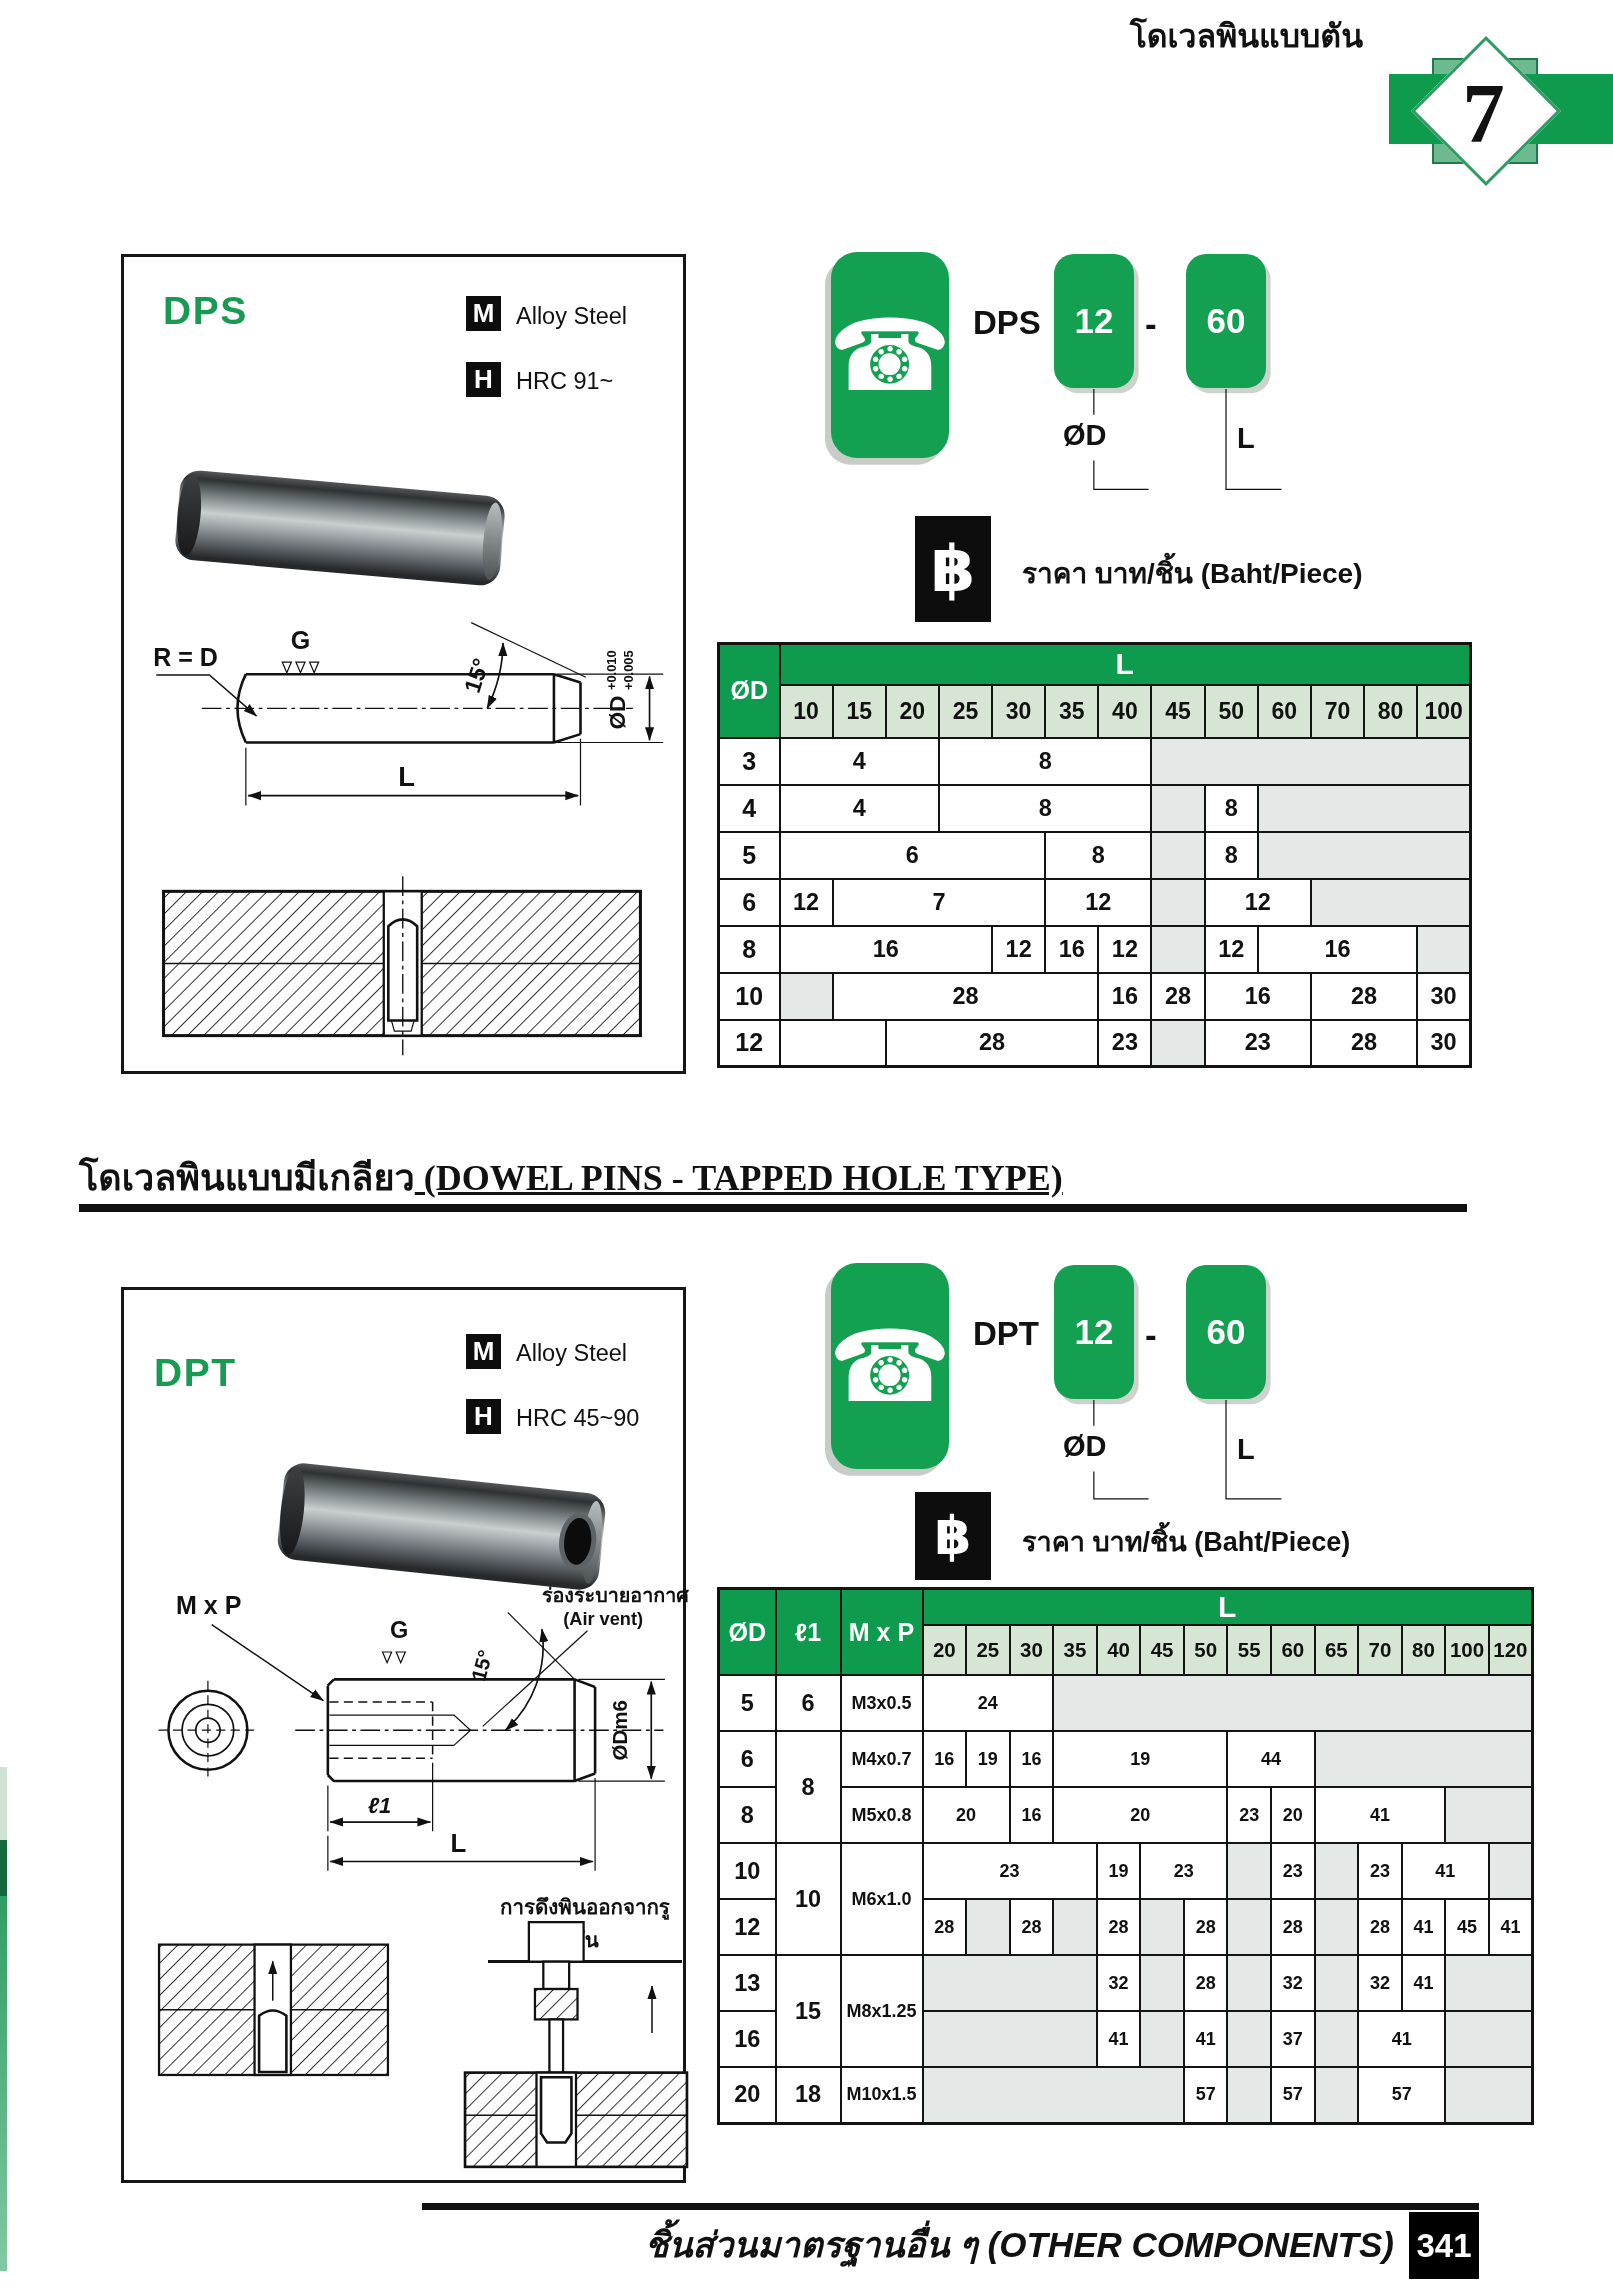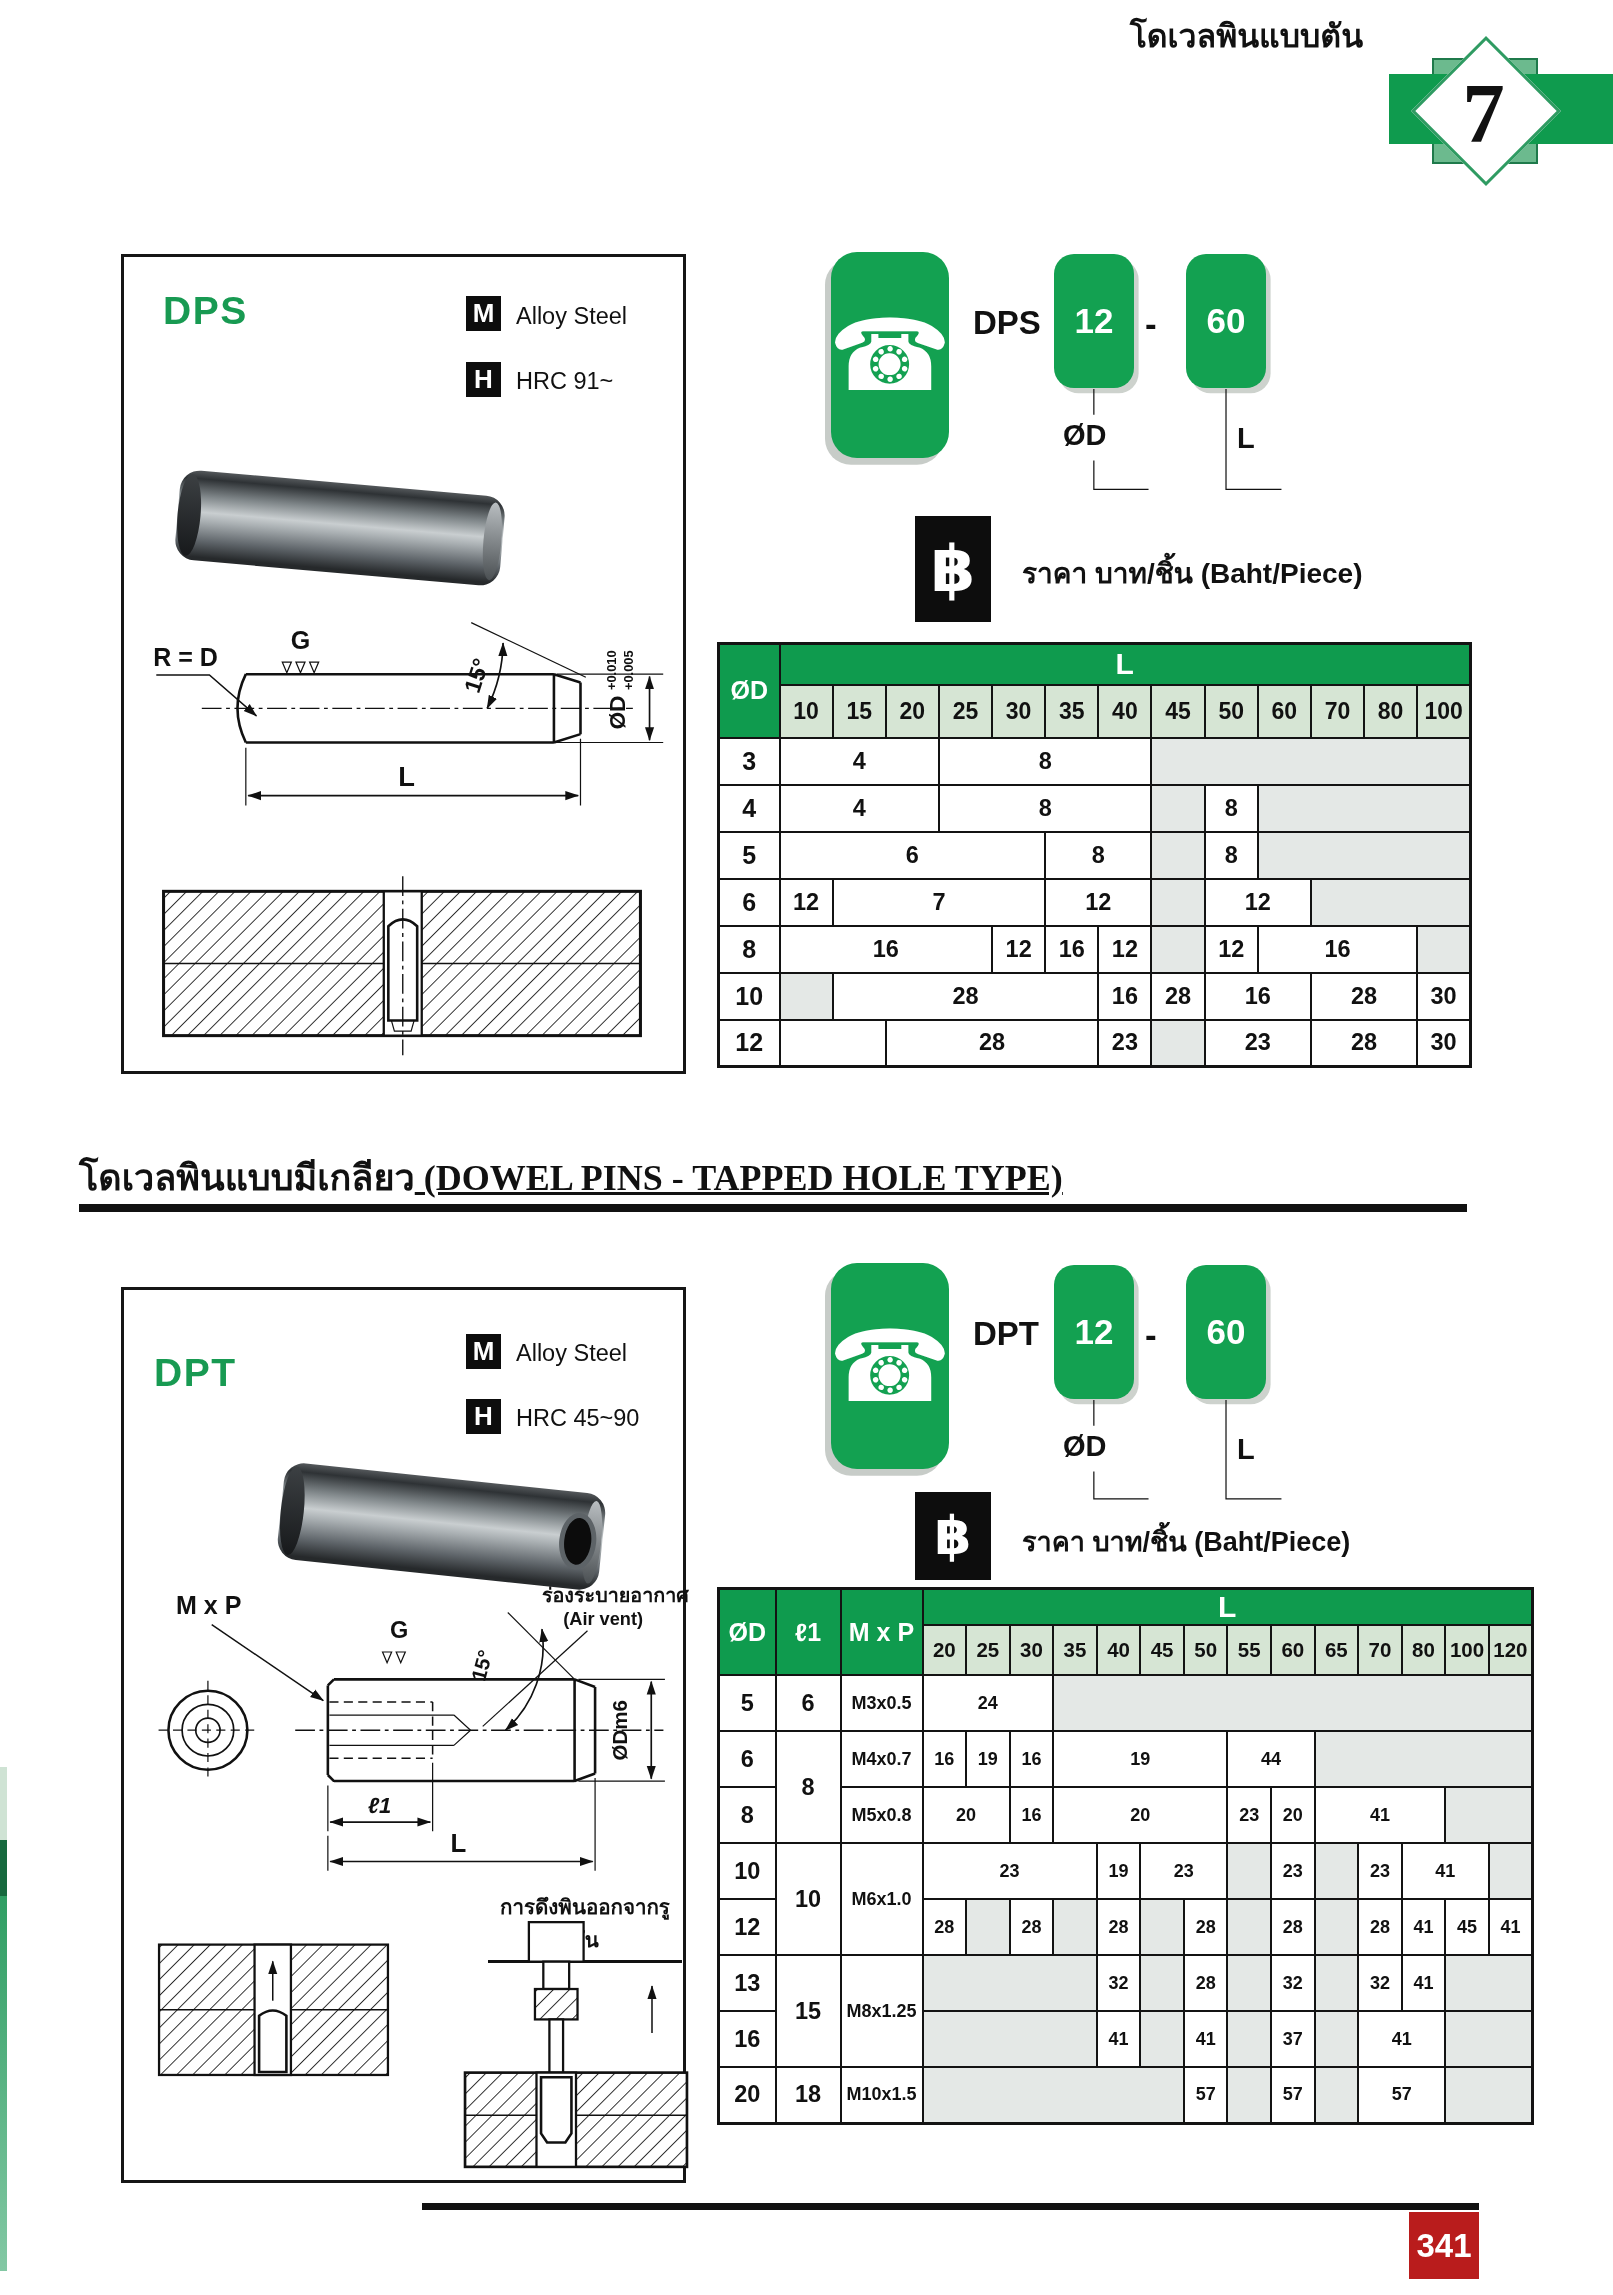--- a/index.html
+++ b/index.html
@@ -66,21 +66,21 @@
   .t2 .mxp{background:#fff;font-size:18px;}
   .t1 tr.hr1{height:41px;} .t1 tr.hr2{height:53px;} .t1 tr.dr{height:47px;}
   .t2 tr.hr1{height:34px;} .t2 tr.hr2{height:50px;} .t2 tr.dr{height:56px;}
 
   
   .sec2{left:79px;top:1149px;width:1442px;font-size:36px;font-weight:bold;}
   .sec2 .en{font-family:"Liberation Serif",serif;font-weight:900;text-decoration:underline;}
   .sec2-bar{left:79px;top:1204px;width:1388px;height:8.4px;background:#111;}
   .footer-rule{left:422px;top:2203px;width:1057px;height:6.8px;background:#111;}
   .footer-text{left:638px;top:2217px;width:756px;text-align:right;font-size:35px;font-style:italic;font-weight:bold;}
-  .page-box{left:1409px;top:2212px;width:70px;height:67px;background:#b91c1c;color:#fff;font-size:33px;
+  .page-box{left:1409px;top:2212px;width:70px;height:67px;background:#000000;color:#fff;font-size:33px;
             font-weight:bold;text-align:center;line-height:67px;}
 
   
   .tab-light{left:0;top:1767px;width:6.8px;height:73px;background:#cfe3d4;}
   .tab-dark{left:0;top:1840px;width:6.8px;height:56px;background:#16693e;}
   .tab-grad{left:0;top:1896px;width:6.8px;height:375px;background:linear-gradient(180deg,#2f9e63,#83c8a4);}
 
   
   svg{overflow:visible;}
   svg text{fill:#111;font-weight:bold;font-family:"Liberation Sans",sans-serif;}
@@ -503,20 +503,21 @@
           <td class="gray" colspan="1"></td>
           <td class="val" colspan="1">57</td>
           <td class="gray" colspan="1"></td>
           <td class="val" colspan="2">57</td>
           <td class="gray" colspan="2"></td>
         </tr>
       </tbody>
     </table>
 
   <div class="abs footer-rule"></div>
+  <div class="abs footer-text">ชิ้นส่วนมาตรฐานอื่น ๆ (OTHER COMPONENTS)</div>
   <div class="abs page-box">341</div>
 
   <div class="abs tab-light"></div>
   <div class="abs tab-dark"></div>
   <div class="abs tab-grad"></div>
 
 </div>
 
 
 </body></html>

